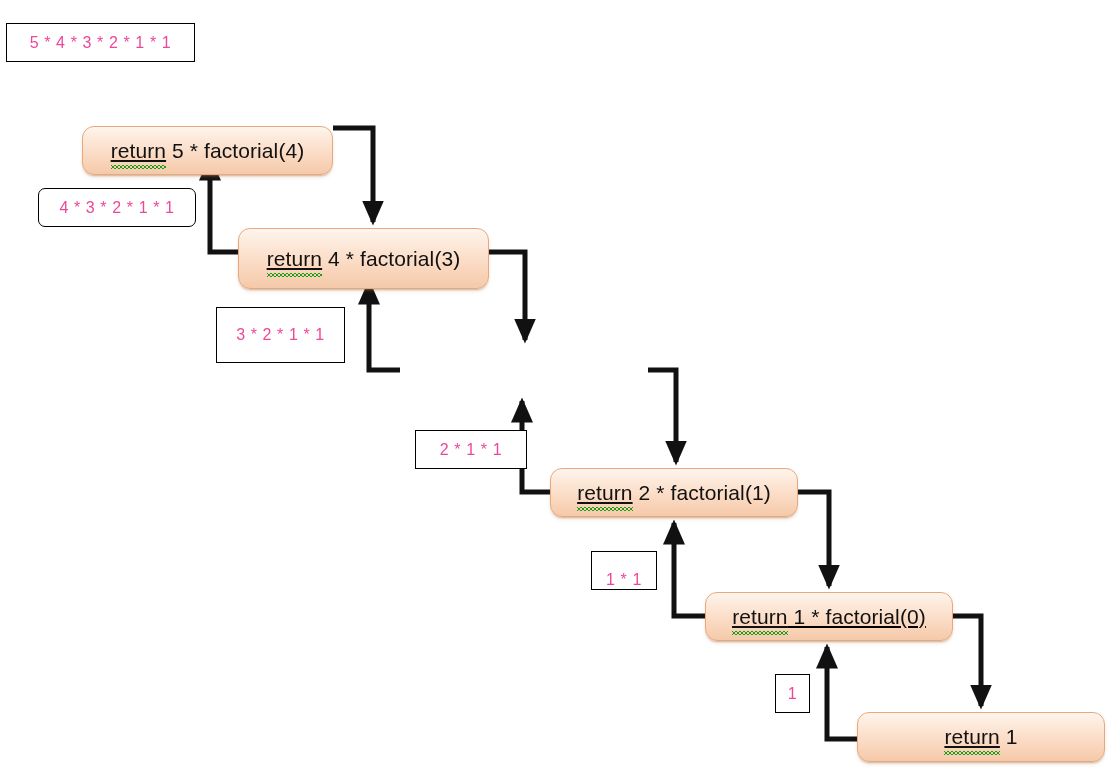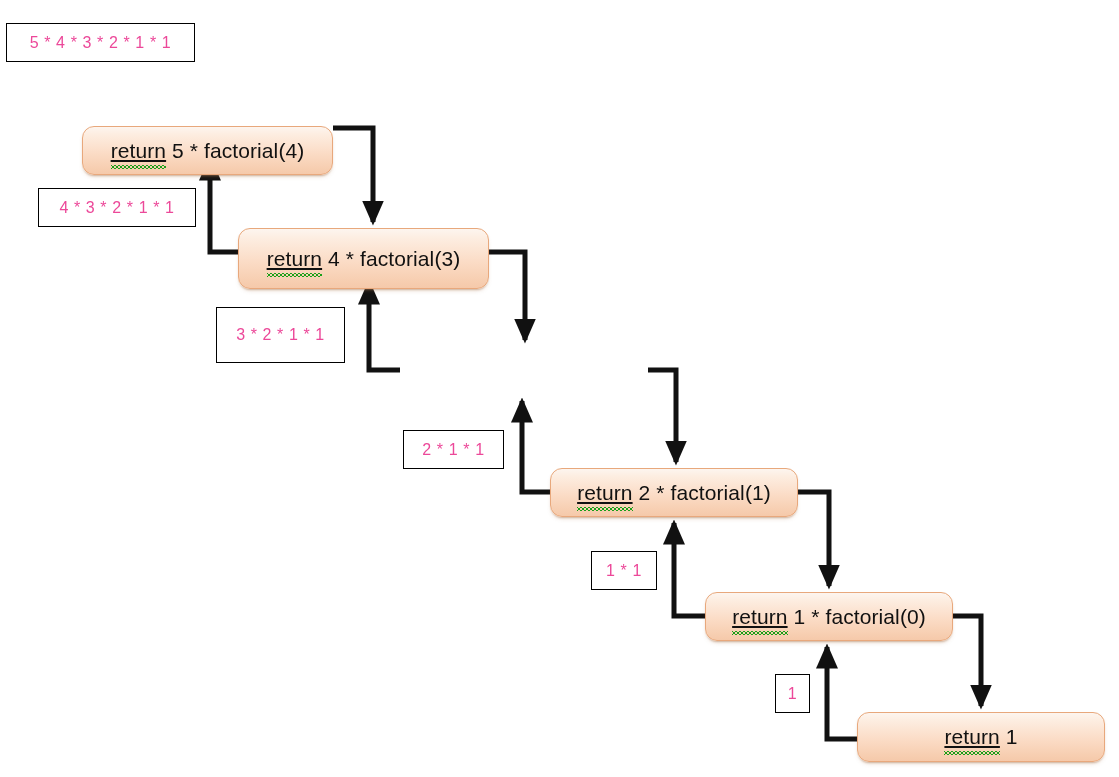--- a/index.html
+++ b/index.html
@@ -133,50 +133,50 @@
       <path d="M 705 616 L 674 616 L 674 523" stroke="#111111" stroke-width="5" fill="none" stroke-linecap="butt" marker-end="url(#arrowhead)"></path>
     </g>
     <g>
       <path d="M 857 739 L 827 739 L 827 647" stroke="#111111" stroke-width="5" fill="none" stroke-linecap="butt" marker-end="url(#arrowhead)"></path>
     </g>
   </svg>
 
   <div class="anno" style="left:6px; top:23px; width:189px; height:39px;">
     <span class="anno-label">5 * 4 * 3 * 2 * 1 * 1</span>
   </div>
-  <div class="anno" style="left:38px; top:188px; width:158px; height:39px;">
+  <div class="anno" style="left:38px; top:188px; width:158px; height:39px;border-radius:7px;">
     <span class="anno-label">4 * 3 * 2 * 1 * 1</span>
   </div>
   <div class="anno" style="left:216px; top:307px; width:129px; height:56px;">
     <span class="anno-label">3 * 2 * 1 * 1</span>
   </div>
-  <div class="anno" style="left:403px; top:430px; width:101px; height:39px;">
+  <div class="anno" style="left:415px; top:430px; width:112px; height:39px;">
     <span class="anno-label">2 * 1 * 1</span>
   </div>
-  <div class="anno" style="left:591px; top:551px; width:66px; height:39px;">
+  <div class="anno" style="left:591px; top:551px; width:66px; height:39px;align-items:flex-end;">
     <span class="anno-label">1 * 1</span>
   </div>
   <div class="anno" style="left:775px; top:674px; width:35px; height:39px;">
     <span class="anno-label">1</span>
   </div>
 
   <div class="node" style="left:82px; top:104px; width:251px; height:49px;margin-top:22px;">
     <span class="node-label"><span class="kw">return</span><span> 5 * factorial(4)</span></span>
   </div>
 
   <div class="node" style="left:238px; top:228px; width:251px; height:61px;">
     <span class="node-label"><span class="kw">return</span><span> 4 * factorial(3)</span></span>
   </div>
 
 
   <div class="node" style="left:550px; top:468px; width:248px; height:49px;">
     <span class="node-label"><span class="kw">return</span><span> 2 * factorial(1)</span></span>
   </div>
 
-  <div class="node" style="left:705px; top:592px; width:248px; height:49px;">
+  <div class="node" style="left:705px; top:592px; width:248px; height:49px;text-decoration:underline;">
     <span class="node-label"><span class="kw">return</span><span> 1 * factorial(0)</span></span>
   </div>
 
   <div class="node" style="left:857px; top:712px; width:248px; height:50px;">
     <span class="node-label"><span class="kw">return</span><span> 1</span></span>
   </div>
 
 </div>
 
 </body></html>

